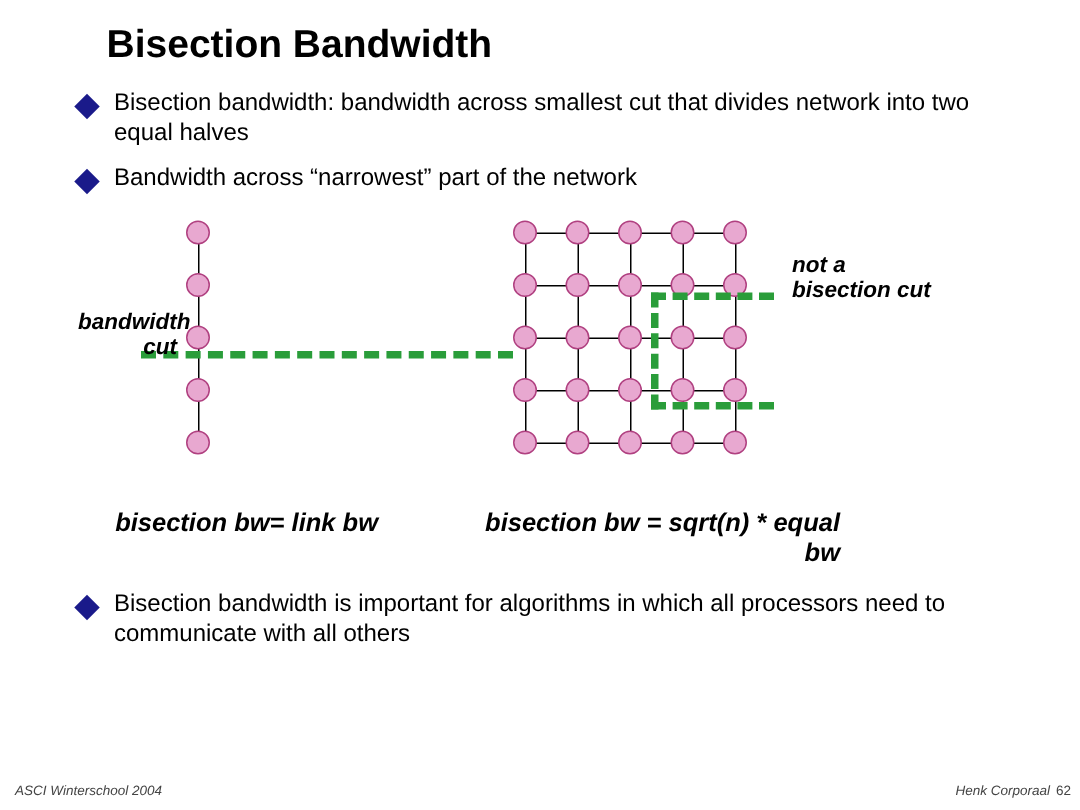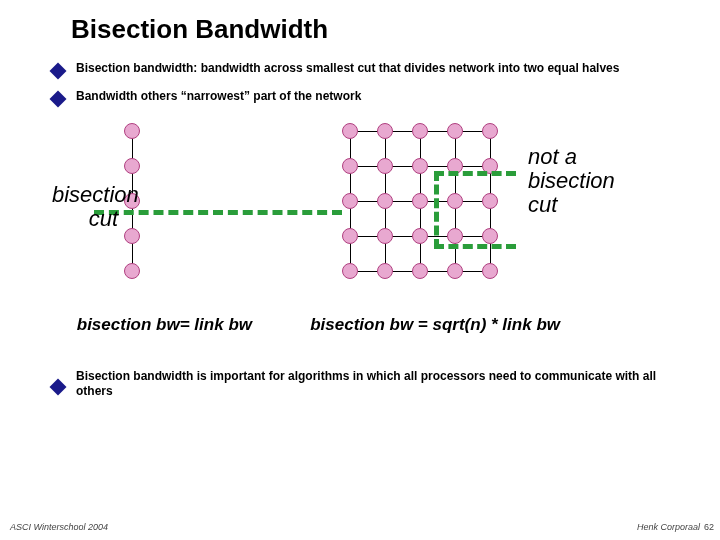--- a/index.html
+++ b/index.html
@@ -16,25 +16,24 @@
     font-weight: bold;
     color: #000;
     padding: 14px 0 0 24px;
     margin-left: 47px;
   }
   .bullets {
     padding: 14px 52px 0 52px;
   }
   .bullet {
     display: flex;
-    align-items: center;
+    align-items: flex-start;
     margin-bottom: 10px;
-    font-size: 12px;
+    font-size: 16px;
     line-height: 1.25;
-    font-weight: bold;
   }
   .bullet .dia {
     width: 12px; height: 12px;
     background: #1a1a8a;
     transform: rotate(45deg);
     margin-top: 6px;
     margin-right: 12px;
     flex-shrink: 0;
   }
   .bullet .txt { flex: 1; }
@@ -60,22 +59,22 @@
   .dash-green {
     position: absolute;
     border-top: 5px dashed #2a9d3a;
   }
   .dash-green-box {
     position: absolute;
     border: 5px dashed #2a9d3a;
   }
   .lbl {
     position: absolute;
-    font-size: 22px;
-    font-weight: normal;
+    font-size: 15px;
+    font-weight: bold;
     font-style: italic;
     line-height: 1.1;
   }
   .caption {
     position: absolute;
     font-size: 17px;
     font-weight: bold;
     font-style: italic;
     text-align: right;
     width: 220px;
@@ -109,38 +108,38 @@
 
 <h1 class="title">Bisection Bandwidth</h1>
 
 <div class="bullets">
   <div class="bullet">
     <div class="dia"></div>
     <div class="txt">Bisection bandwidth:  bandwidth across smallest cut that divides network into two equal halves</div>
   </div>
   <div class="bullet">
     <div class="dia"></div>
-    <div class="txt">Bandwidth others “narrowest” part of the network</div>
+    <div class="txt">Bandwidth across “narrowest” part of the network</div>
   </div>
 </div>
 
 <div class="diagram-area">
 
   <div class="abs" style="left:72px; top:8px;">
     <div class="edge-v" style="left:8px; top:8px; height:140px;"></div>
     <div class="node" style="left:0; top:0;"></div>
     <div class="node" style="left:0; top:35px;"></div>
     <div class="node" style="left:0; top:70px;"></div>
     <div class="node" style="left:0; top:105px;"></div>
     <div class="node" style="left:0; top:140px;"></div>
   </div>
 
   <div class="dash-green" style="left:42px; top:95px; width:248px;"></div>
 
-  <div class="lbl" style="left:0px; top:68px; text-align:right; width:66px;">bisection cut</div>
+  <div class="lbl" style="left:0px; top:68px; text-align:right; width:66px;">bandwidth cut</div>
 
   <div class="caption" style="left:-20px; top:200px;">bisection bw= link bw</div>
 
   <div class="abs" style="left:290px; top:8px;">
 
     <div class="edge-h" style="left:8px; top:8px; width:140px;"></div>
     <div class="edge-h" style="left:8px; top:43px; width:140px;"></div>
     <div class="edge-h" style="left:8px; top:78px; width:140px;"></div>
     <div class="edge-h" style="left:8px; top:113px; width:140px;"></div>
     <div class="edge-h" style="left:8px; top:148px; width:140px;"></div>
@@ -175,21 +174,21 @@
     <div class="node" style="left:35px;top:140px;"></div>
     <div class="node" style="left:70px;top:140px;"></div>
     <div class="node" style="left:105px;top:140px;"></div>
     <div class="node" style="left:140px;top:140px;"></div>
   </div>
 
   <div class="dash-green-box" style="left:382px; top:56px; width:82px; height:78px; border-right:none;"></div>
 
   <div class="lbl" style="left:476px; top:30px; width:100px;">not a bisection cut</div>
 
-  <div class="caption" style="left:248px; top:200px; width:260px;">bisection bw = sqrt(n) * link bw</div>
+  <div class="caption" style="left:248px; top:200px; width:260px;">bisection bw = sqrt(n) * equal bw</div>
 
 </div>
 
 <div class="bullets" style="padding-top:4px;">
   <div class="bullet">
     <div class="dia"></div>
     <div class="txt">Bisection bandwidth is important for algorithms in which all processors need to communicate with all others</div>
   </div>
 </div>
 

